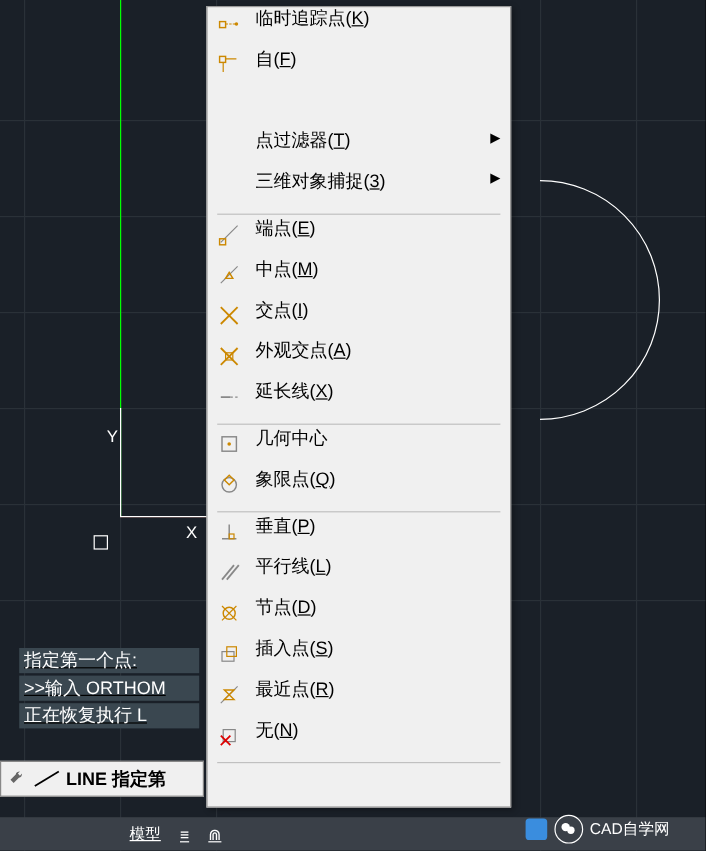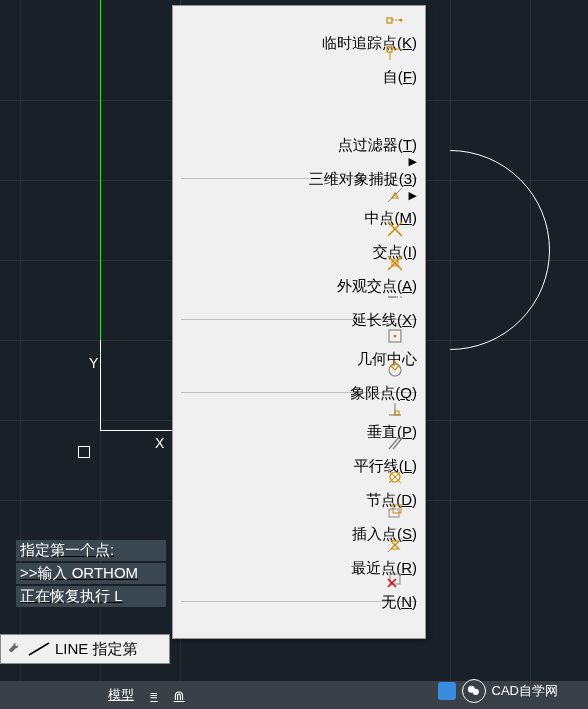--- a/index.html
+++ b/index.html
@@ -23,31 +23,31 @@
 .arc { position: absolute; left: 350px; top: 150px; width: 200px; height: 200px; border: 1px solid #fff; border-radius: 50%; clip-path: inset(0 0 0 50%); }
 
 .watermark { position: absolute; left: 220px; top: 240px; color: #5a6068; font-size: 38px; font-weight: bold; transform: rotate(-8deg); opacity: 0.4; pointer-events: none; z-index: 50; }
 
 .cmdlines { position: absolute; left: 16px; top: 540px; text-decoration: underline; }
 .cmdline { color: #fff; background: #3a4750; padding: 1px 4px; margin-bottom: 2px; font-size: 15px; width: 150px; white-space: nowrap; overflow: hidden; }
 
 .cmdinput { position: absolute; left: 0; top: 634px; height: 30px; background: #f0f0f0; border: 1px solid #888; display: flex; align-items: center; padding: 0 6px; width: 170px; }
 .cmdinput .wrench { width: 14px; height: 14px; margin-right: 6px; }
 .cmdinput .line-icon { width: 24px; height: 16px; margin-right: 4px; }
-.cmdinput span { font-size: 15px; font-weight: normal; }
+.cmdinput span { font-size: 15px; font-weight: bold; }
 
 .status-bar { position: absolute; left: 0; bottom: 0; height: 28px; width: 100%; background: #3a4048; display: flex; align-items: center; padding-left: 100px; }
 .status-item { color: #fff; font-size: 13px; padding: 0 8px; text-decoration: underline; }
 
 .float-bottom { position: absolute; right: 30px; bottom: 6px; display: flex; align-items: center; gap: 6px; z-index: 60; }
 .wechat-icon { width: 24px; height: 24px; background: #3a4048; border-radius: 50%; border: 1px solid #fff; display: flex; align-items: center; justify-content: center; }
 .float-label { color: #fff; font-size: 13px; }
 
 .context-menu { position: absolute; left: 172px; top: 5px; width: 254px; background: #f0f0f0; border: 1px solid #999; box-shadow: 2px 2px 5px rgba(0,0,0,0.3); z-index: 100; }
-.menu-item { display: flex; align-items: flex-end; height: 34px; padding: 0 8px 0 4px; cursor: default; font-size: 15px; color: #000; flex-direction: column; }
+.menu-item { display: flex; align-items: flex-start; height: 34px; padding: 0 8px 0 4px; cursor: default; font-size: 15px; color: #000; }
 .menu-item.highlighted { background: #90c8f0; }
 .menu-icon { width: 28px; height: 28px; display: flex; align-items: center; justify-content: center; margin-right: 8px; flex-shrink: 0; }
 .menu-label { flex: 1; }
 .menu-arrow { color: #000; font-size: 11px; }
 .menu-sep { height: 1px; background: #c0c0c0; margin: 2px 8px; }
 .hotkey { text-decoration: underline; }
 
 svg { display: block; }
 </style>
 </head>
@@ -144,20 +144,29 @@
     <div class="menu-item">
       <div class="menu-icon"></div>
       <span class="menu-label">三维对象捕捉(<span class="hotkey">3</span>)</span>
       <span class="menu-arrow">▶</span>
     </div>
     <div class="menu-sep"></div>
     <div class="menu-item">
       <div class="menu-icon">
         <svg width="20" height="20" viewBox="0 0 20 20">
           <line x1="3" y1="17" x2="17" y2="3" stroke="#888"></line>
+          <rect x="2" y="14" width="5" height="5" fill="none" stroke="#c80" stroke-width="1.2"></rect>
+        </svg>
+      </div>
+      <span class="menu-label">端点(<span class="hotkey">E</span>)</span>
+    </div>
+    <div class="menu-item">
+      <div class="menu-icon">
+        <svg width="20" height="20" viewBox="0 0 20 20">
+          <line x1="3" y1="17" x2="17" y2="3" stroke="#888"></line>
           <path d="M7 13 L13 13 L10 8 Z" fill="none" stroke="#c80" stroke-width="1.2"></path>
         </svg>
       </div>
       <span class="menu-label">中点(<span class="hotkey">M</span>)</span>
     </div>
     <div class="menu-item">
       <div class="menu-icon">
         <svg width="20" height="20" viewBox="0 0 20 20">
           <line x1="3" y1="3" x2="17" y2="17" stroke="#c80" stroke-width="1.5"></line>
           <line x1="3" y1="17" x2="17" y2="3" stroke="#c80" stroke-width="1.5"></line>

